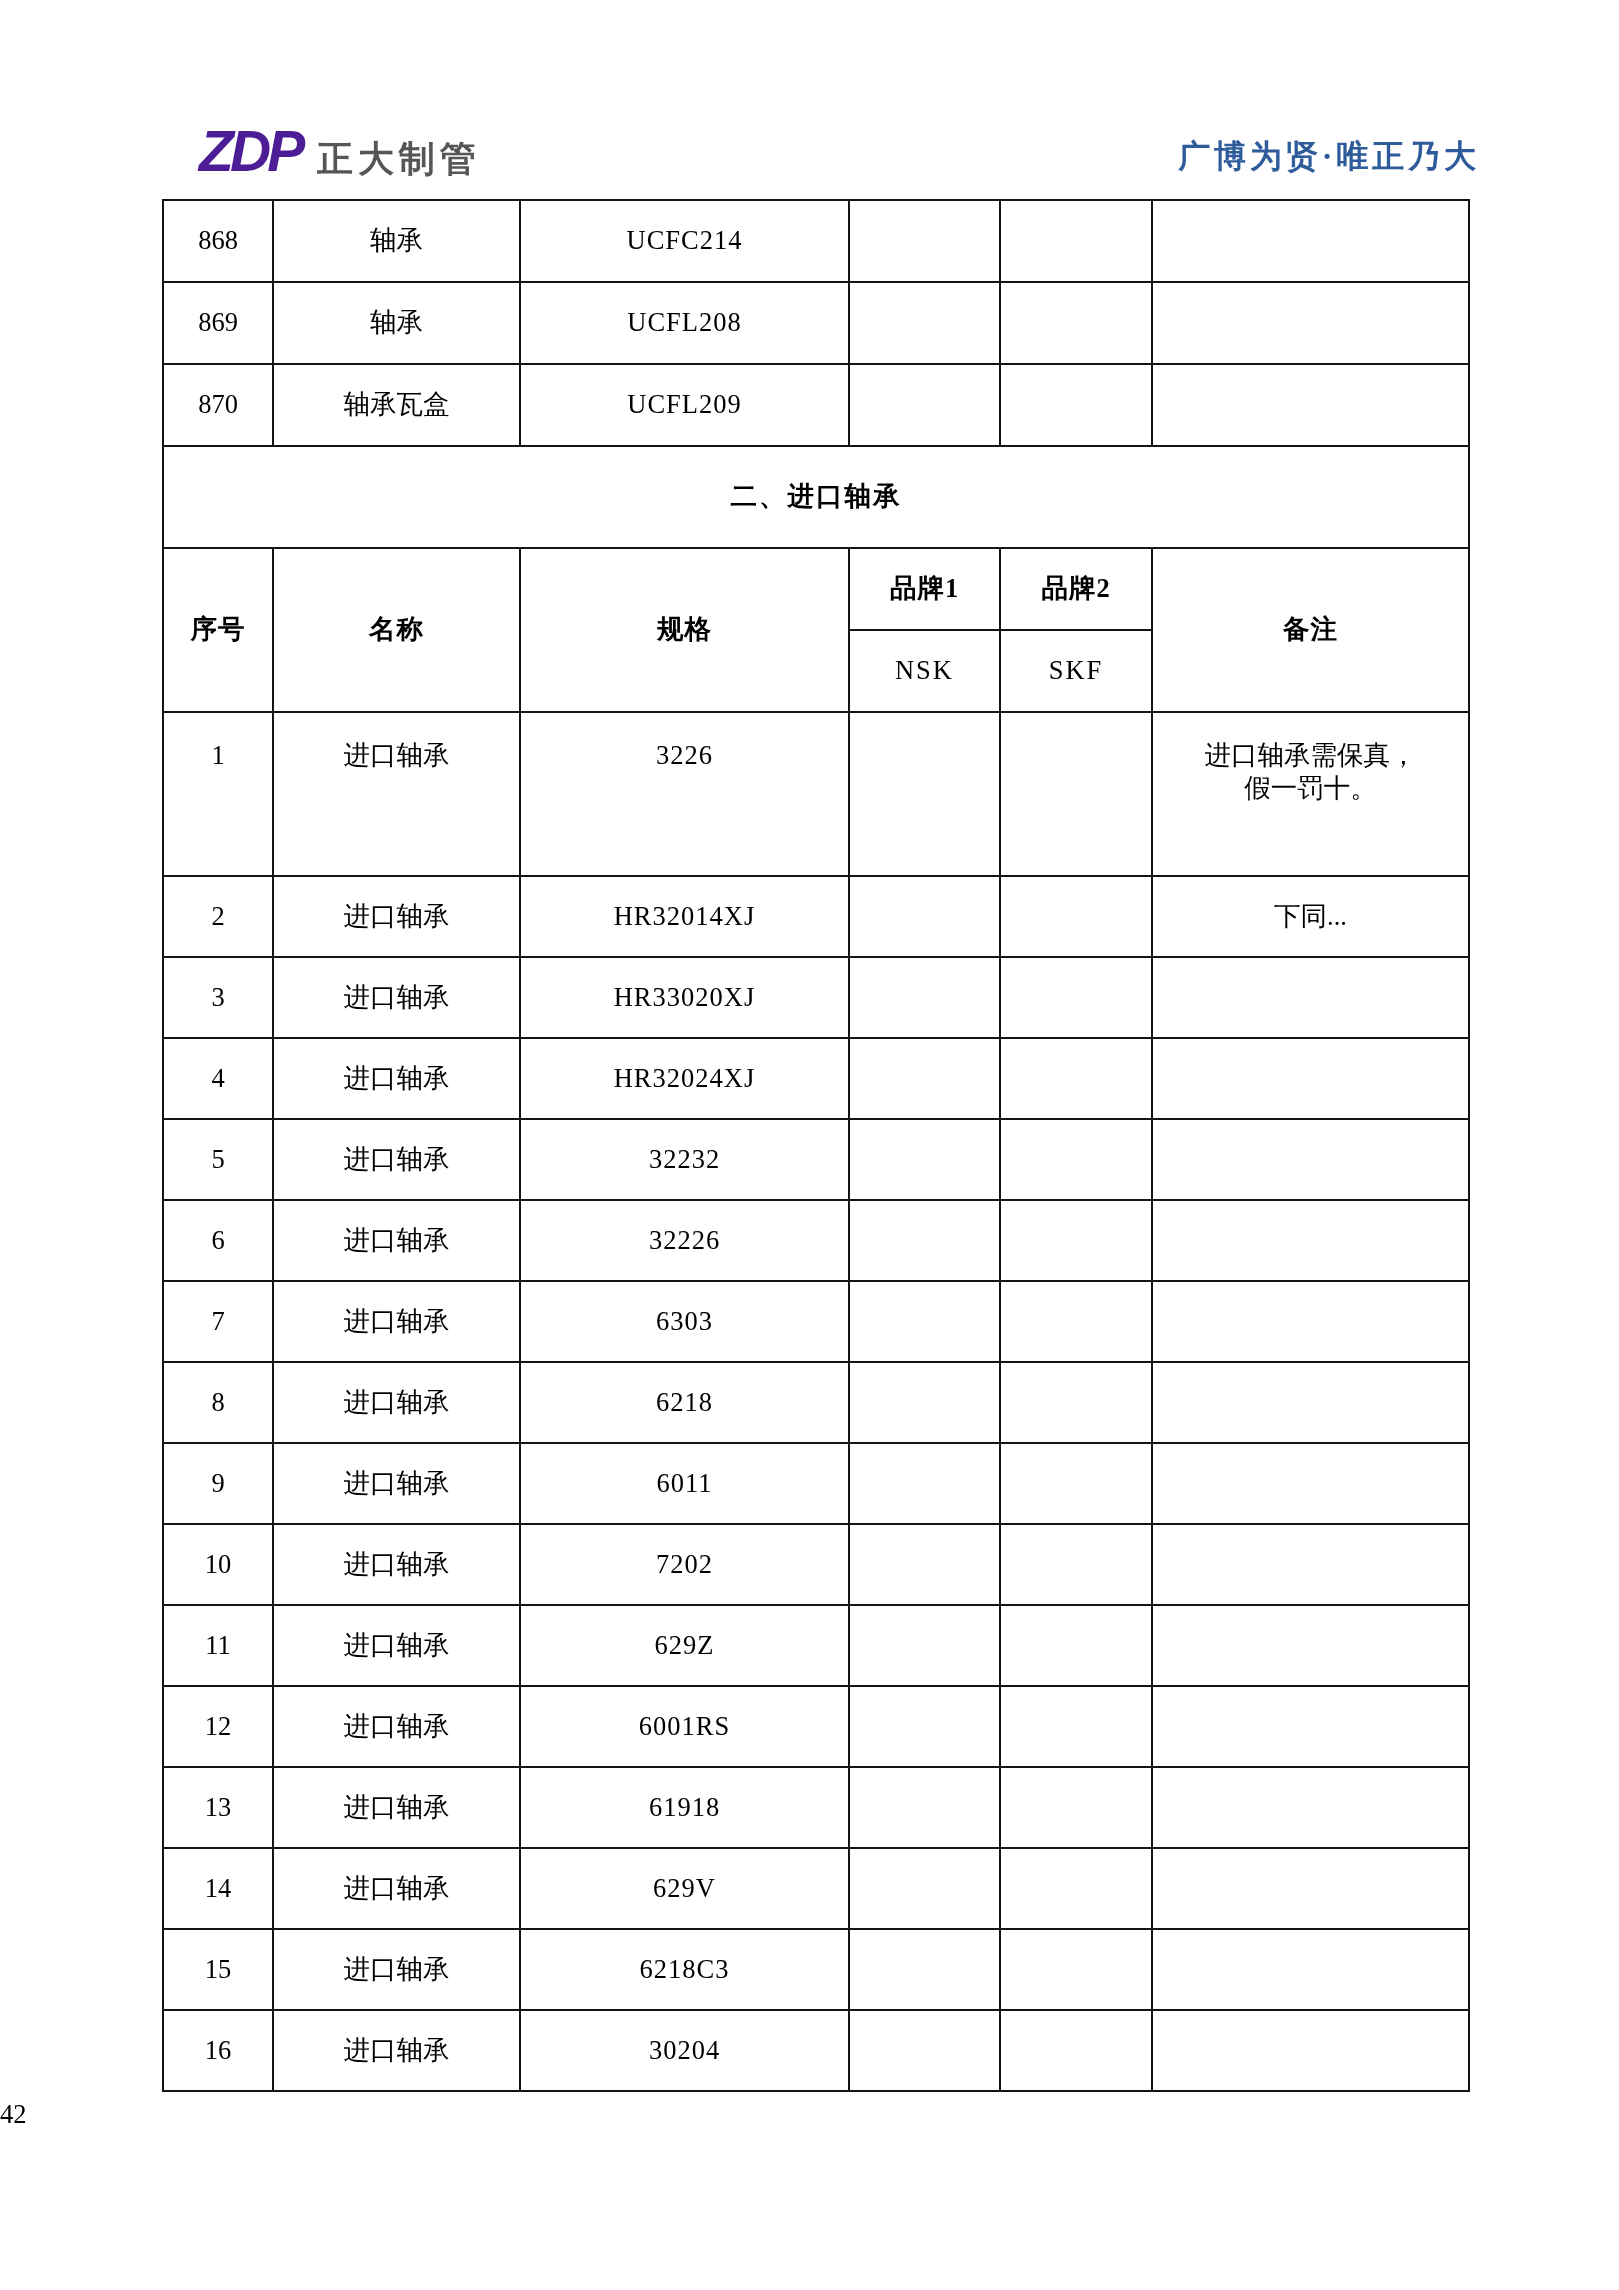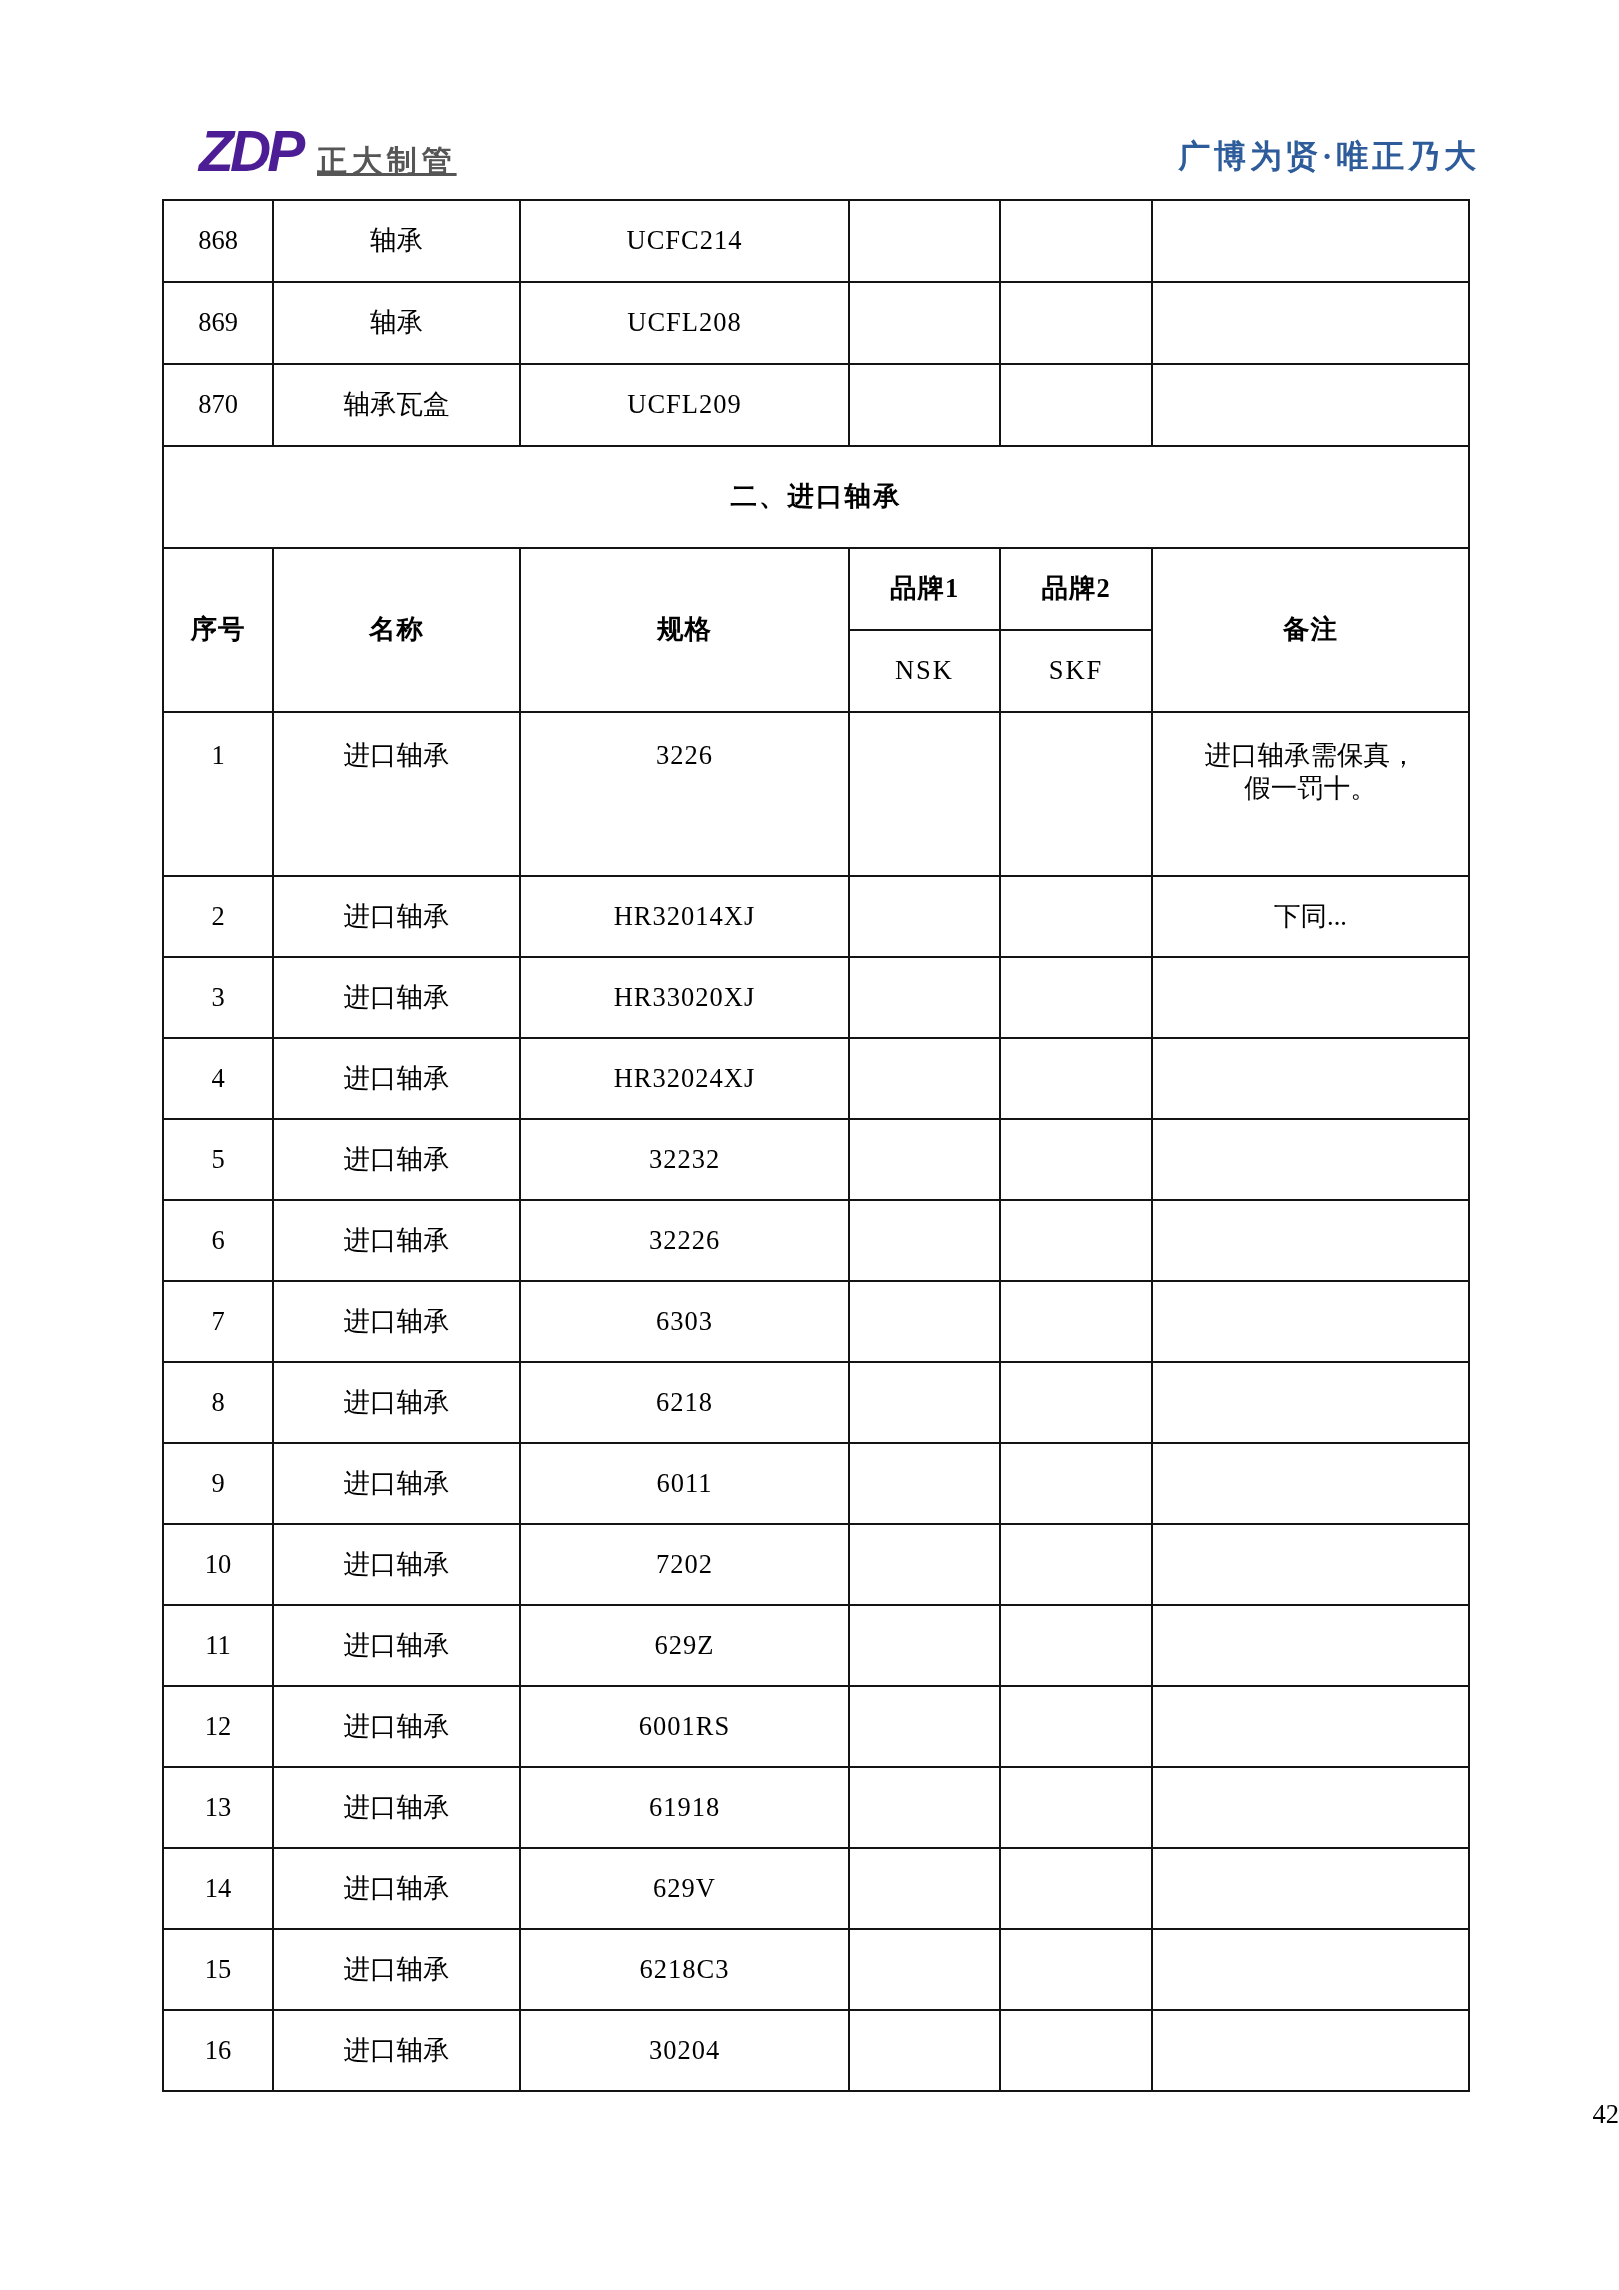--- a/index.html
+++ b/index.html
@@ -8,21 +8,21 @@
     font-family:"Liberation Serif", serif;color:#000;
   }
   
   .hdr-logo{position:absolute;left:199px;top:123px;display:flex;align-items:baseline;gap:15.7px;}
   .logo-zdp{
     font-family:"Liberation Sans", sans-serif;font-weight:bold;font-style:italic;
     font-size:57px;letter-spacing:-3.9px;line-height:1;
   }
   .logo-company{
     font-family:"Liberation Sans", sans-serif;font-weight:bold;
-    font-size:30px;letter-spacing:4.9px;line-height:1;text-decoration:underline;
+    font-size:36px;letter-spacing:4.9px;line-height:1;
   }
   .hdr-slogan{
     position:absolute;right:139px;top:135px;
     font-size:32px;font-weight:bold;letter-spacing:3.9px;
   }
   
   table.main{
     position:absolute;left:162px;top:199px;width:1306px;
     border-collapse:collapse;table-layout:fixed;
     border:2.9px solid #141414;
@@ -40,21 +40,21 @@
   .seq-cell{font-size:25.5px;}
   .spec-cell{font-size:24.5px;letter-spacing:1px;}
   .section-cell{font-weight:bold;font-size:28px;letter-spacing:2px;}
   .head-cell{font-weight:bold;font-size:26.5px;letter-spacing:1px;}
   .brand-val-cell{font-weight:normal;font-size:24.5px;letter-spacing:2px;}
   .remark-cell{font-size:26.5px;}
   .remark-line + .remark-line{}
   
   .page-number{
     position:absolute;left:0;top:2099px;width:1619px;
-    text-align:right;font-size:26.5px;
+    text-align:left;font-size:26.5px;
   }
 </style>
 </head>
 <body>
 
 <div class="hdr-logo">
   <span class="logo-zdp" style="color: #4c1d95;">ZDP</span>
   <span class="logo-company" style="color: rgb(86, 86, 86);">正大制管</span>
 </div>
 <div class="hdr-slogan" style="color: rgb(46, 92, 154);">广博为贤·唯正乃大</div>

